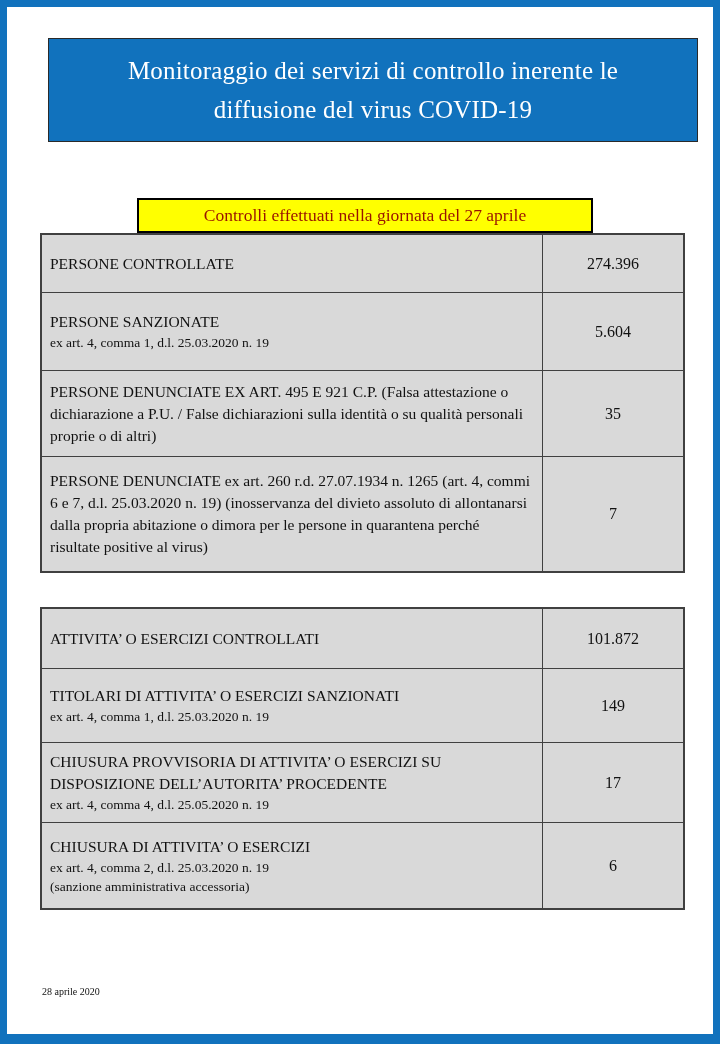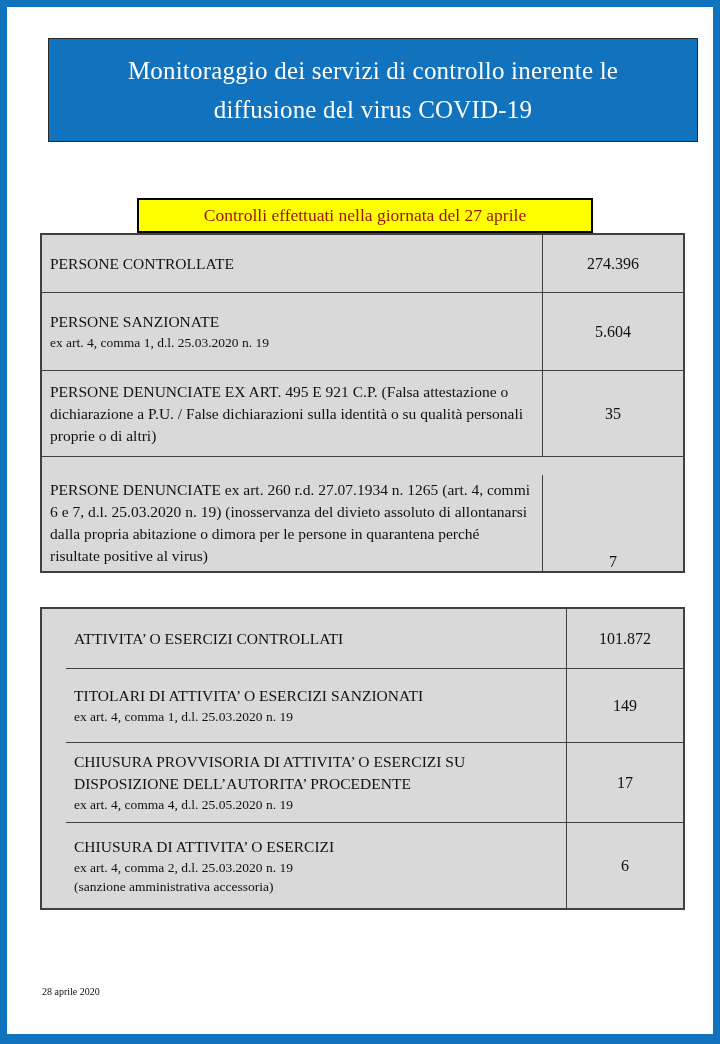--- a/index.html
+++ b/index.html
@@ -24,22 +24,22 @@
   .tbl .row { display:flex; border-bottom:1px solid #404040; box-sizing:border-box; }
   .tbl .row:last-child { border-bottom:none; }
   .cell-label { width:501px; box-sizing:border-box; border-right:1px solid #404040;
     padding:4px 10px 4px 8px; display:flex; flex-direction:column; justify-content:center; }
   .cell-value { flex:1; display:flex; align-items:center; justify-content:center;
     font-size:16px; }
   .lbl { font-size:15.5px; line-height:22px; }
   .sub { font-size:13.5px; line-height:19px; white-space:pre-line; }
 
   .tbl1 { top:233px; }
-  .tbl2 { top:607px;padding-left:24px; }
-  .t1r1 { height:58px; } .t1r2 { height:78px; } .t1r3 { height:86px; } .t1r4 { height:114px;align-items:flex-end; }
+  .tbl2 { top:607px; }
+  .t1r1 { height:58px; } .t1r2 { height:78px; } .t1r3 { height:86px; } .t1r4 { height:114px; }
   .t2r1 { height:60px; } .t2r2 { height:74px; } .t2r3 { height:80px; } .t2r4 { height:85px; }
 
   .footer-date { position:absolute; left:42px; top:986px; font-size:10px; }
 </style>
 </head>
 <body>
 
 <div class="page-frame"></div>
 
 <div class="header-box">

